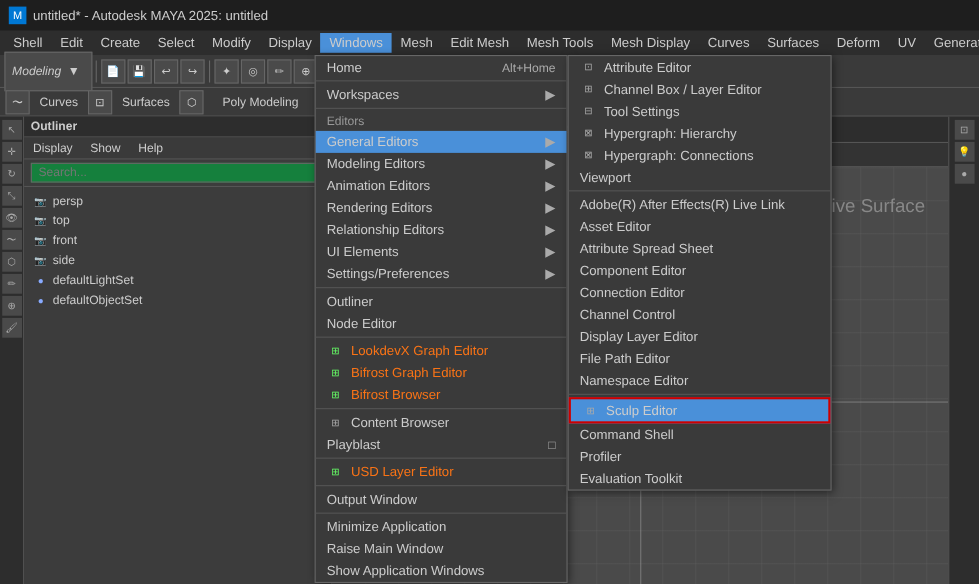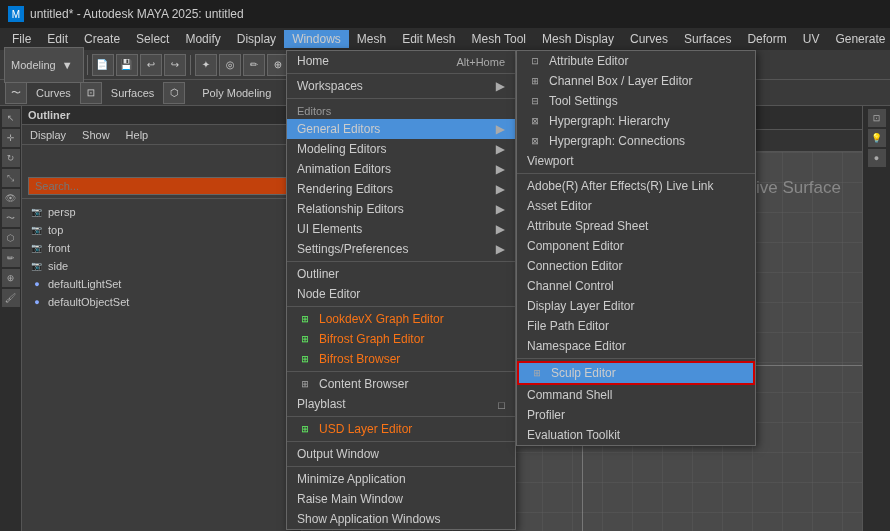--- a/index.html
+++ b/index.html
@@ -81,20 +81,21 @@
     .mode-dropdown {
       background: #4a4a4a;
       border: 1px solid #666;
       color: #ccc;
       padding: 2px 6px;
       font-size: 11px;
       height: 36px;
       display: flex; align-items: center;
       cursor: pointer;
       min-width: 80px;
+      font-style: italic;
     }
 
     
     #toolbar2 {
       background: #3a3a3a;
       height: 26px;
       display: flex;
       align-items: center;
       padding: 0 4px;
       border-bottom: 1px solid #555;
@@ -155,27 +156,26 @@
       color: #ccc;
       font-size: 11px;
       cursor: pointer;
     }
     #outliner-search {
       padding: 3px 6px;
       border-bottom: 1px solid #555;
     }
     #outliner-search input {
       width: 100%;
-      background: #c2410c;
+      background: #15803d;
       border: 1px solid #666;
       color: #ccc;
       padding: 2px 6px;
       font-size: 11px;
       outline: none;
-      margin-top: 29px;
     }
     #outliner-items {
       flex: 1;
       overflow: hidden;
       padding: 4px 0;
     }
     .outliner-item {
       display: flex;
       align-items: center;
       padding: 2px 8px;
@@ -371,30 +371,30 @@
   </style>
 </head>
 <body>
 
 <div id="title-bar">
   <div class="app-icon">M</div>
   <span>untitled* - Autodesk MAYA 2025: untitled</span>
 </div>
 
 <div id="menu-bar">
-  <div class="menu-item">File</div>
+  <div class="menu-item">Shell</div>
   <div class="menu-item">Edit</div>
   <div class="menu-item">Create</div>
   <div class="menu-item">Select</div>
   <div class="menu-item">Modify</div>
   <div class="menu-item">Display</div>
   <div class="menu-item active">Windows</div>
   <div class="menu-item">Mesh</div>
   <div class="menu-item">Edit Mesh</div>
-  <div class="menu-item">Mesh Tool</div>
+  <div class="menu-item">Mesh Tools</div>
   <div class="menu-item">Mesh Display</div>
   <div class="menu-item">Curves</div>
   <div class="menu-item">Surfaces</div>
   <div class="menu-item">Deform</div>
   <div class="menu-item">UV</div>
   <div class="menu-item">Generate</div>
 </div>
 
 <div id="toolbar">
   <div class="mode-dropdown">

